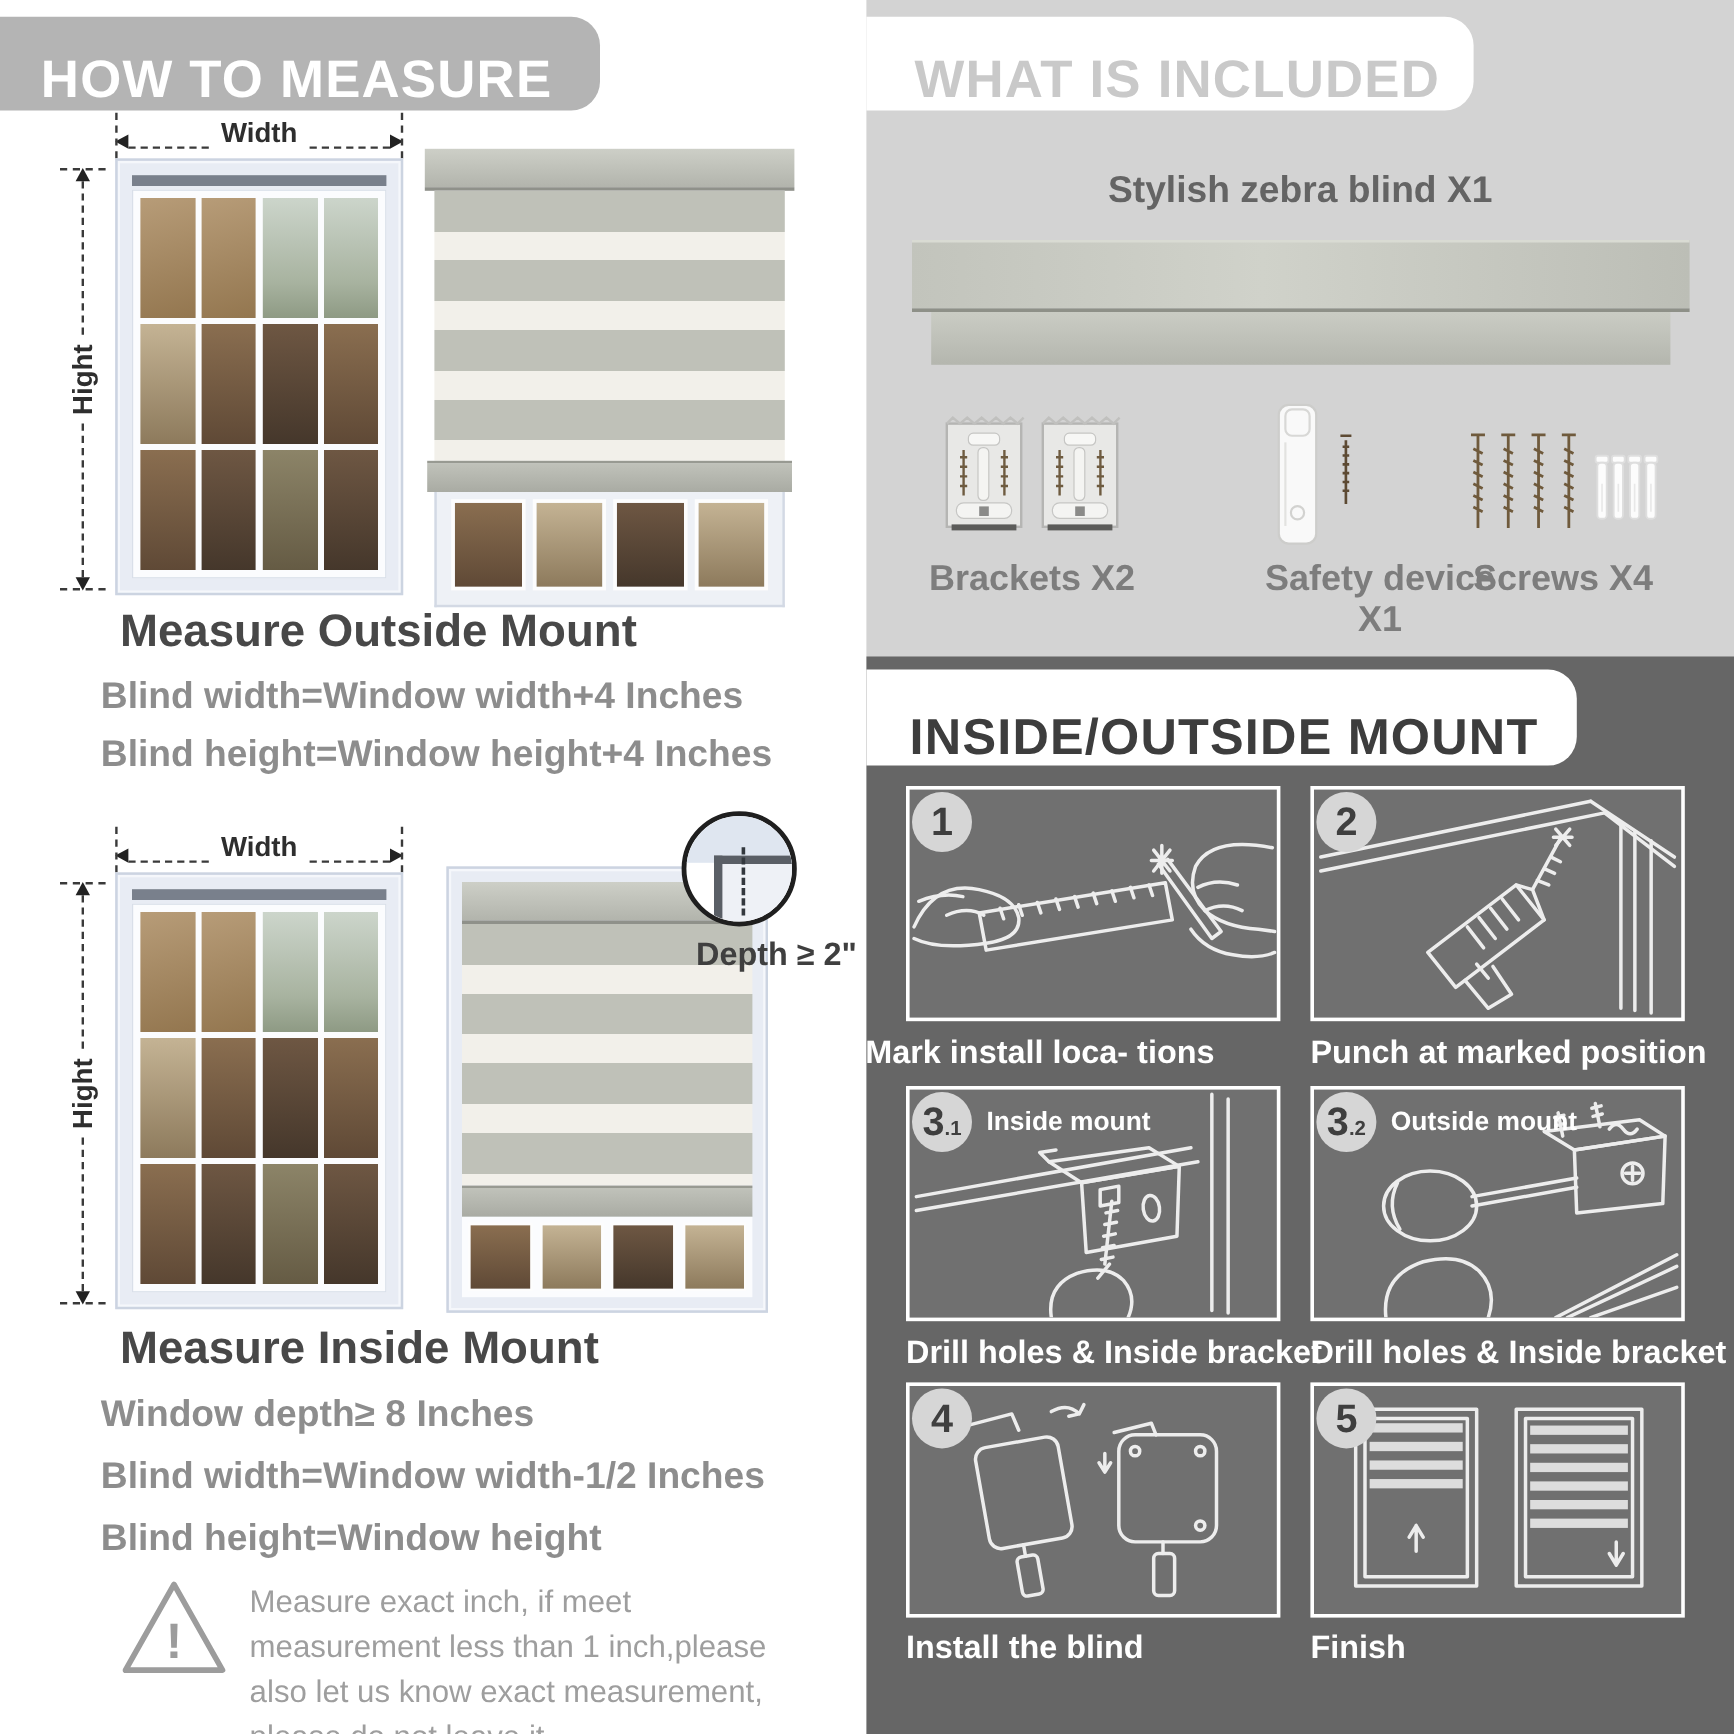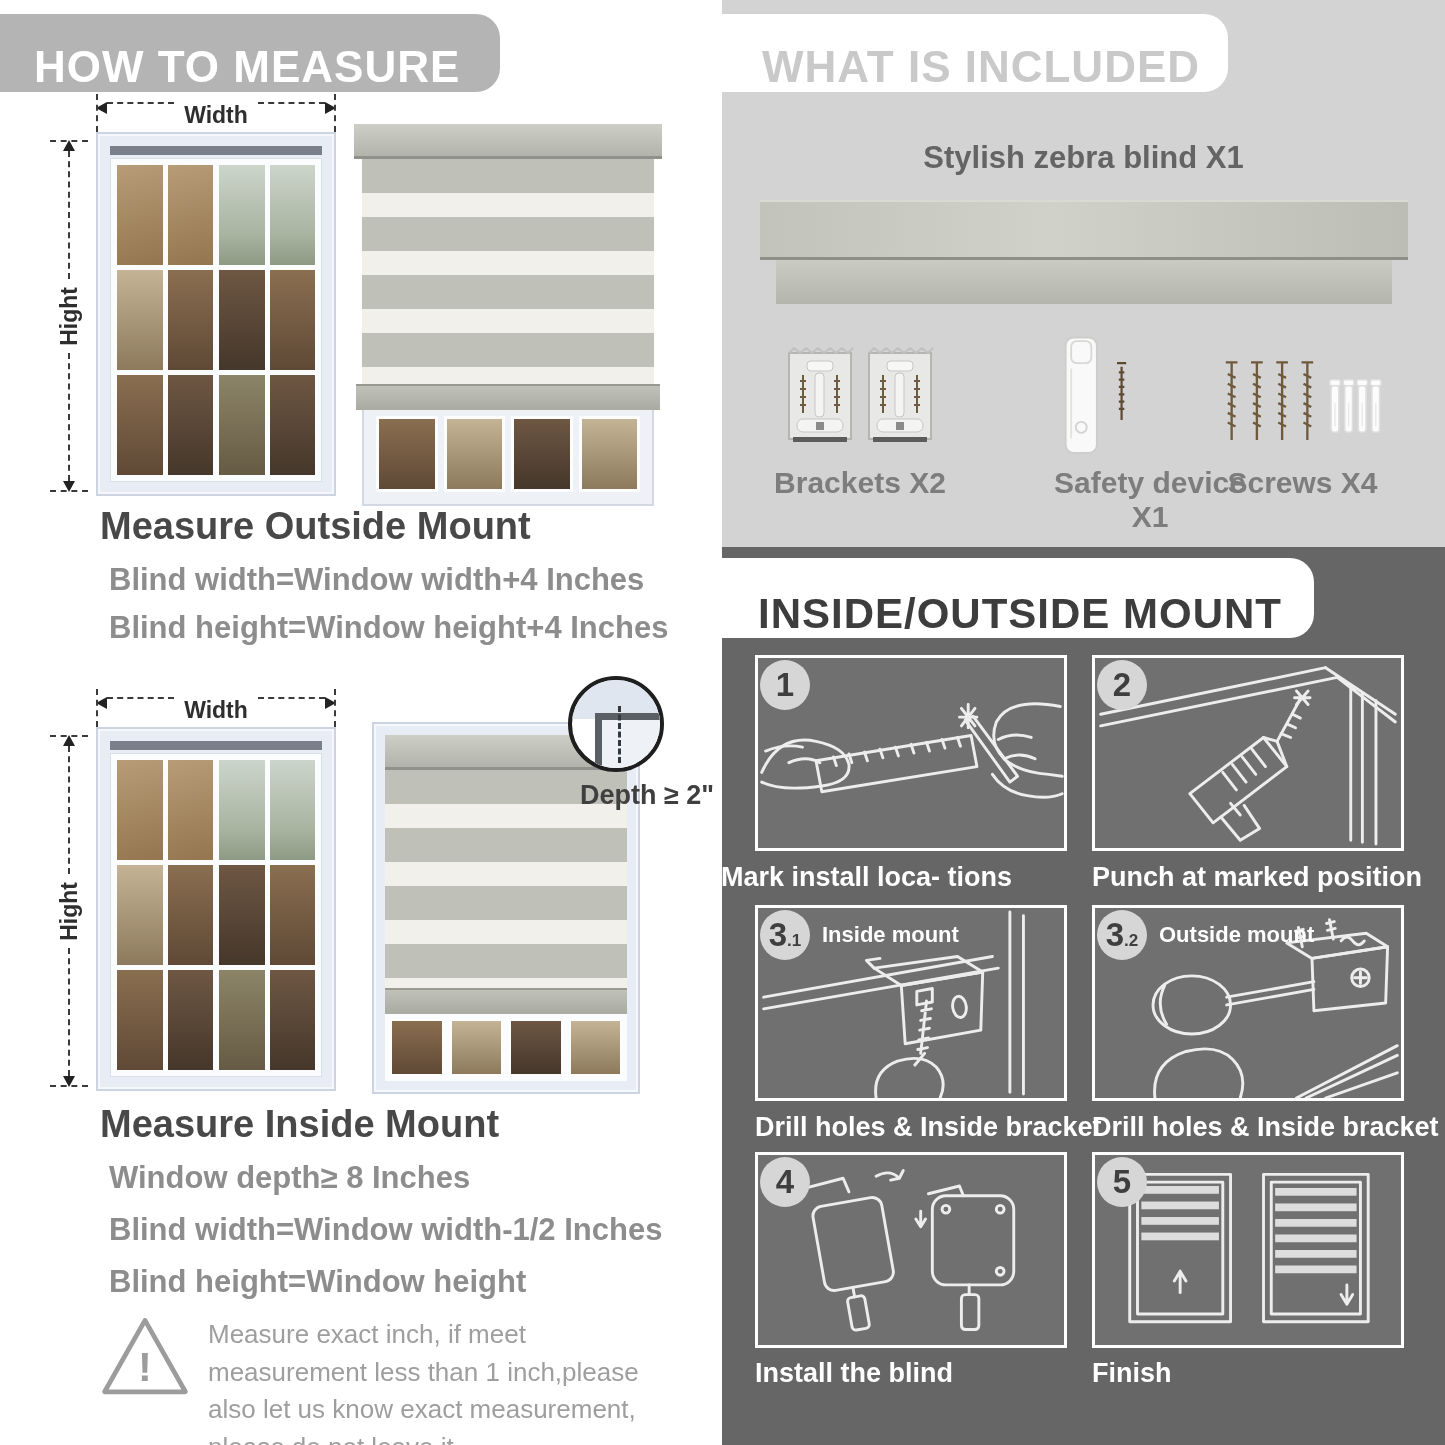--- a/index.html
+++ b/index.html
@@ -14,21 +14,21 @@
   .banner-included{left:722px;top:14px;width:506px;height:78px;background:#ffffff;color:#c9c9c9;
                    font-size:44px;padding-left:40px;}
   .banner-mount{left:722px;top:558px;width:592px;height:80px;background:#ffffff;color:#3d3d3d;
                 font-size:42px;padding-left:36px;}
 
   
   .panel-light{position:absolute;left:722px;top:0;width:723px;height:547px;background:#d3d3d3;}
   .panel-dark{position:absolute;left:722px;top:547px;width:723px;height:898px;background:#666666;}
 
   
-  .warrow{position:absolute;display:flex;align-items:flex-start;height:22px;}
+  .warrow{position:absolute;display:flex;align-items:flex-end;height:22px;}
   .warrow:before,.warrow:after{content:"";position:absolute;top:-8px;height:38px;border-left:2px dashed #3a3a3a;}
   .warrow:before{left:0;} .warrow:after{right:0;}
   .warrow .dash{flex:1;border-top:2px dashed #3a3a3a;height:0;}
   .warrow .ah{width:0;height:0;border-top:6px solid transparent;border-bottom:6px solid transparent;}
   .warrow .ah.l{border-right:11px solid #222;}
   .warrow .ah.r{border-left:11px solid #222;}
   .warrow .lbl{margin:0 10px;font-size:23px;font-weight:bold;color:#2e2e2e;}
 
   .harrow{position:absolute;display:flex;flex-direction:column;align-items:center;width:22px;}
   .harrow:before,.harrow:after{content:"";position:absolute;left:-8px;width:38px;border-top:2px dashed #3a3a3a;}
@@ -77,21 +77,21 @@
   .mag{position:absolute;width:88px;height:88px;border-radius:50%;border:4px solid #1f1f1f;
        background:#ffffff;overflow:hidden;}
   .mag .band{position:absolute;left:-10%;top:-12%;width:120%;height:56%;background:#dfe6f0;}
   .mag .corner{position:absolute;left:26%;top:38%;width:80%;height:70%;
                border-top:7px solid #5a5f66;border-left:7px solid #5a5f66;background:#eef1f6;}
   .mag .dash-v{position:absolute;left:52%;top:30%;height:64%;border-left:3px dashed #33383e;}
   .depth-note{position:absolute;font-size:27px;font-weight:bold;color:#3f3f3f;}
 
   
   .h-measure{position:absolute;left:100px;font-size:38px;font-weight:bold;color:#484848;}
-  .m-line{position:absolute;left:109px;font-size:31px;font-weight:bold;color:#8d8d8d;}
+  .m-line{position:absolute;left:84px;font-size:31px;font-weight:bold;color:#8d8d8d;}
 
   .warn-wrap{position:absolute;}
   .warn-text{position:absolute;font-size:26px;color:#9e9e9e;line-height:1.45;width:452px;}
 
   
   .product-title{position:absolute;left:722px;top:140px;width:723px;text-align:center;
                  font-size:31px;font-weight:bold;color:#646464;}
   .bar-top{position:absolute;left:760px;top:200px;width:648px;height:57px;
            background:linear-gradient(90deg,#c2c4bc,#d0d2ca 45%,#bcbeb6);
            border-bottom:3px solid #8e9088;box-shadow:inset 0 2px 0 #d9dbd3;}

